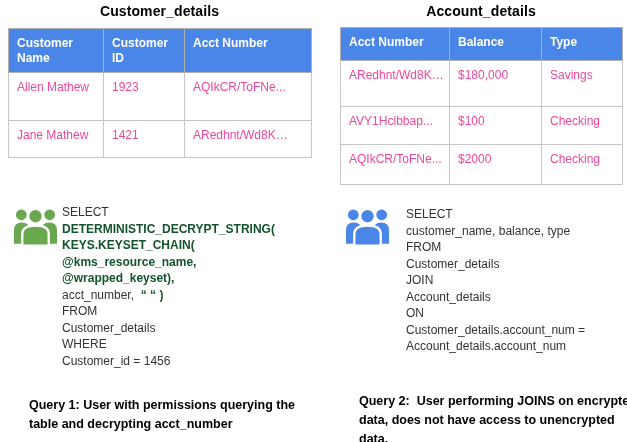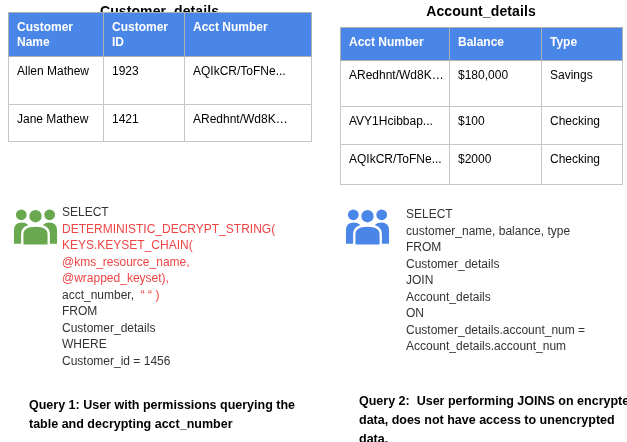--- a/index.html
+++ b/index.html
@@ -26,40 +26,40 @@
   }
   .title-customer { left: 8px; width: 303px; }
   .title-account  { left: 340px; width: 282px; }
 
   table.tbl {
     position: absolute;
     border-collapse: collapse;
     table-layout: fixed;
     font-size: 12px;
   }
-  .tbl-customer { left: 8px;  top: 12px; width: 303px; border-radius: 21px; }
+  .tbl-customer { left: 8px;  top: 28px; width: 303px; border-radius: 21px; }
   .tbl-account  { left: 340px; top: 27px; width: 282px; }
 
   .tbl th, .tbl td {
     border: 1px solid #c6c6c6;
     text-align: left;
     vertical-align: top;
     padding: 7px 8px 4px 8px;
     overflow: hidden;
     white-space: nowrap;
   }
   .tbl th {
     background: var(--header-blue, #4a86e8);
     color: #ffffff;
     font-weight: bold;
     border-color: #b0b0b0;
     white-space: normal;
     line-height: 1.25;
   }
-  .tbl td { color: #000000; }
+  .tbl td { color: #ec4899; }
 
   .tbl-customer col:nth-child(1) { width: 95px; }
   .tbl-customer col:nth-child(2) { width: 81px; }
   .tbl-customer col:nth-child(3) { width: 127px; }
   .tbl-customer thead tr          { height: 44px; }
   .tbl-customer tbody tr:nth-child(1) { height: 48px; }
   .tbl-customer tbody tr:nth-child(2) { height: 37px; }
   .tbl-customer tbody tr:nth-child(3) { height: 37px; }
 
   .tbl-account col:nth-child(1) { width: 109px; }
@@ -79,21 +79,21 @@
 
   .sql {
     position: absolute;
     font-size: 12px;
     line-height: 16.5px;
     color: #333333;
   }
   .sql-q1 { left: 62px;  top: 204px; }
   .sql-q2 { left: 406px; top: 206px; }
   .sql-line { white-space: pre; }
-  .sql-line .b { font-weight: normal; color: #ef4444; }
+  .sql-line .b { font-weight: bold; color: #14532d; }
 
   .caption {
     position: absolute;
     font-size: 12.5px;
     font-weight: bold;
     color: #000;
     line-height: 19px;
     white-space: pre-wrap;
     margin-left: 10px;
   }

